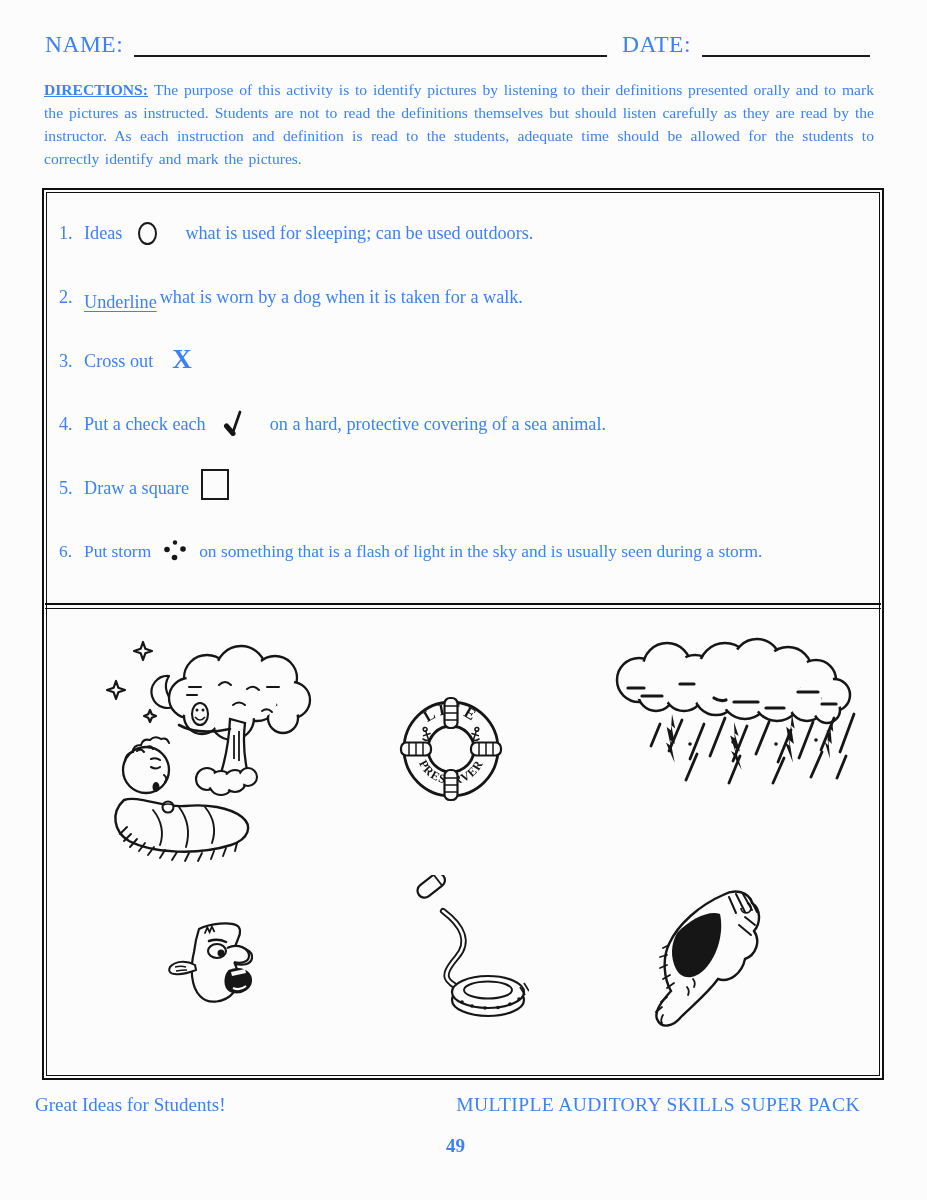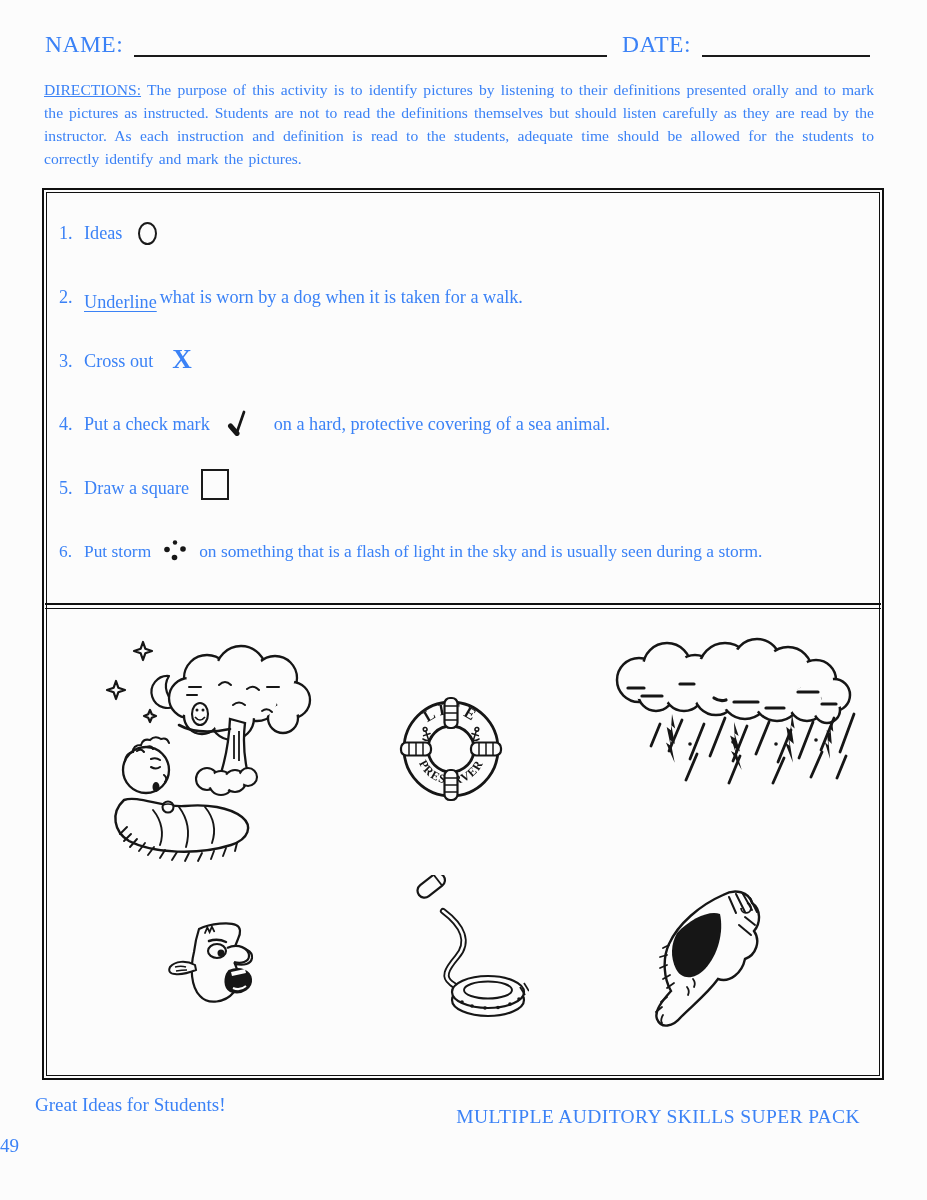--- a/index.html
+++ b/index.html
@@ -10,21 +10,21 @@
     font-family:"Liberation Serif","DejaVu Serif",serif;
   }
   
   .header { position:absolute; left:45px; top:33px; right:57px; display:flex; align-items:flex-end; }
   .hdr-label { font-size:23.5px; line-height:1; letter-spacing:0.5px; }
   .rule { border-bottom:2.6px solid #1a1a1a; height:12px; }
   .rule-name { flex:1; margin-left:11px; margin-right:15px; }
   .rule-date { width:168px; margin-left:11px; }
   
   .directions { position:absolute; left:44px; top:79px; width:830px; font-size:15.6px; line-height:1.47; text-align:justify; word-spacing:1.5px; }
-  .dir-label { font-weight:normal; text-decoration:underline; margin-right:6px; }
+  .dir-label { font-weight:bold; text-decoration:underline; margin-right:6px; }
   
   .frame { position:absolute; left:42px; top:188px; width:842px; height:892px; border:2.6px solid #101010; padding:2px; background:#fcfcfc; }
   .frame-inner { position:relative; width:100%; height:100%; border:1.6px solid #101010; }
   .divider { position:absolute; left:-2px; right:-2px; top:410px; height:6px; border-top:2.4px solid #101010; border-bottom:1.6px solid #101010; }
   .sec1 { position:absolute; left:0; right:0; top:0; height:410px; }
   .sec2 { position:absolute; left:0; right:0; top:416px; bottom:0; }
   
   .row { position:absolute; left:12px; right:4px; height:36px; display:flex; align-items:center; font-size:18.2px; white-space:nowrap; }
   .row-tight { font-size:17.4px; }
   .num { width:25px; flex:none; }
@@ -35,22 +35,22 @@
   .sym { flex:none; display:inline-block; }
   .sym-oval { width:19px; height:23px; border:2.7px solid #1a1a1a; border-radius:50%; margin-left:16px; margin-right:28px; }
   .sym-x { font-size:27px; font-weight:bold; line-height:1; margin-left:19px; margin-right:30px; margin-top:-3px; }
   .sym-check { margin-left:17px; margin-right:27px; margin-top:2px; }
   .sym-square { width:28px; height:31px; border:2.8px solid #1a1a1a; margin-left:12px; margin-right:22px; margin-top:-7px; }
   .sym-dots { margin-left:11px; margin-right:13px; margin-top:3px; }
   
   .pic { position:absolute; }
   
   .footer-left  { position:absolute; left:35px;  top:1094px; font-size:19px; }
-  .footer-right { position:absolute; right:67px; top:1094px; font-size:19.5px; letter-spacing:0.4px;margin-top:12px; }
-  .page-num { position:absolute; left:0; right:16px; top:1135px; font-size:19px; }
+  .footer-right { position:absolute; right:67px; top:1094px; font-size:19.5px; letter-spacing:0.4px; }
+  .page-num { position:absolute; left:0; right:16px; top:1135px; text-align:center; font-size:19px;font-weight:bold; }
 </style>
 </head>
 <body>
 
 <div class="page">
 
   <div class="header">
     <span class="hdr-label">NAME:</span>
     <span class="rule rule-name"></span>
     <span class="hdr-label">DATE:</span>
@@ -61,37 +61,38 @@
 
   <div class="frame">
     <div class="frame-inner">
 
       <div class="sec1">
 
         <div class="row" style="top:22px">
           <span class="num">1.</span>
           <span class="action">Ideas</span>
           <span class="sym sym-oval"></span>
+          <span class="txt">what is used for sleeping; can be used outdoors.</span>
         </div>
 
         <div class="row" style="top:86px">
           <span class="num">2.</span>
           <span class="action underlined">Underline</span>
           <span class="txt gap-sm">what is worn by a dog when it is taken for a walk.</span>
         </div>
 
         <div class="row" style="top:150px">
           <span class="num">3.</span>
           <span class="action">Cross out</span>
           <span class="sym sym-x">X</span>
         </div>
 
         <div class="row" style="top:213px">
           <span class="num">4.</span>
-          <span class="action">Put a check mark</span>
+          <span class="action">Put a check each</span>
           <span class="sym sym-check"><svg width="20" height="27" viewBox="0 0 20 27">
                 <path d="M3.5 17 L10 24.5" stroke="#161616" stroke-width="5" stroke-linecap="round" fill="none"></path>
                 <path d="M9.5 24.5 L17 3" stroke="#161616" stroke-width="2.7" stroke-linecap="round" fill="none"></path>
               </svg></span>
           <span class="txt">on a hard, protective covering of a sea animal.</span>
         </div>
 
         <div class="row" style="top:277px">
           <span class="num">5.</span>
           <span class="action">Draw a square</span>

